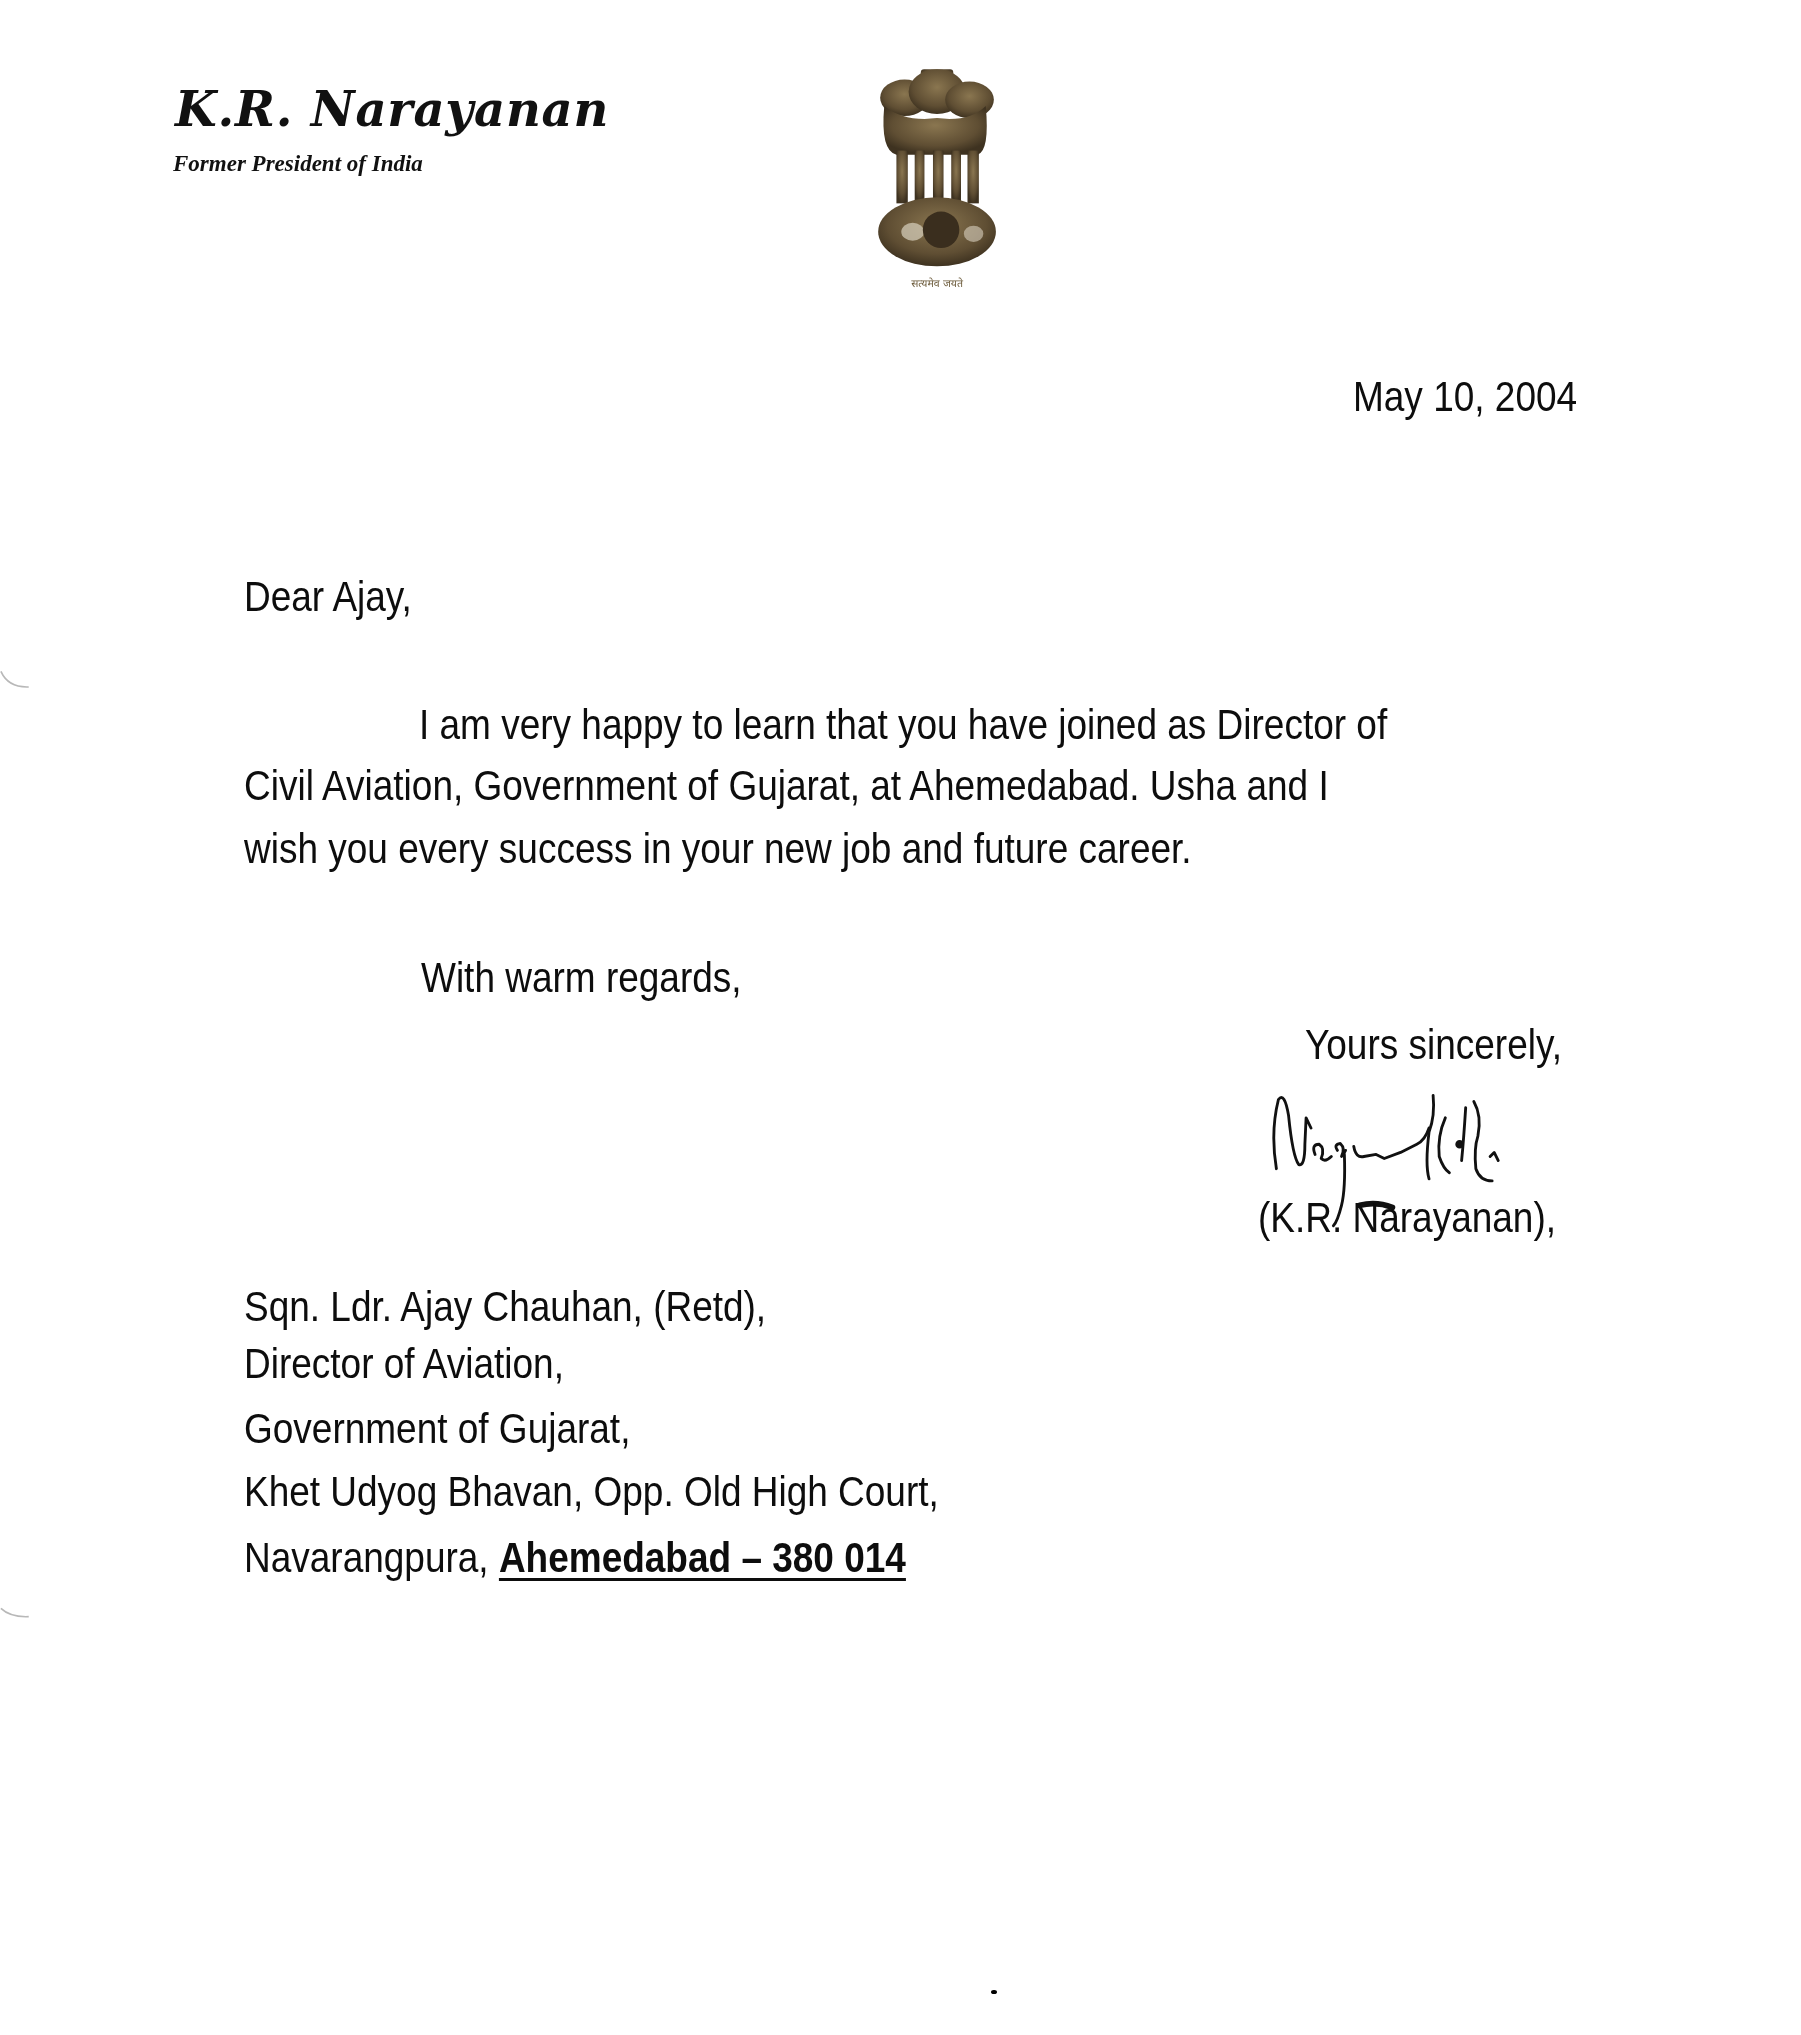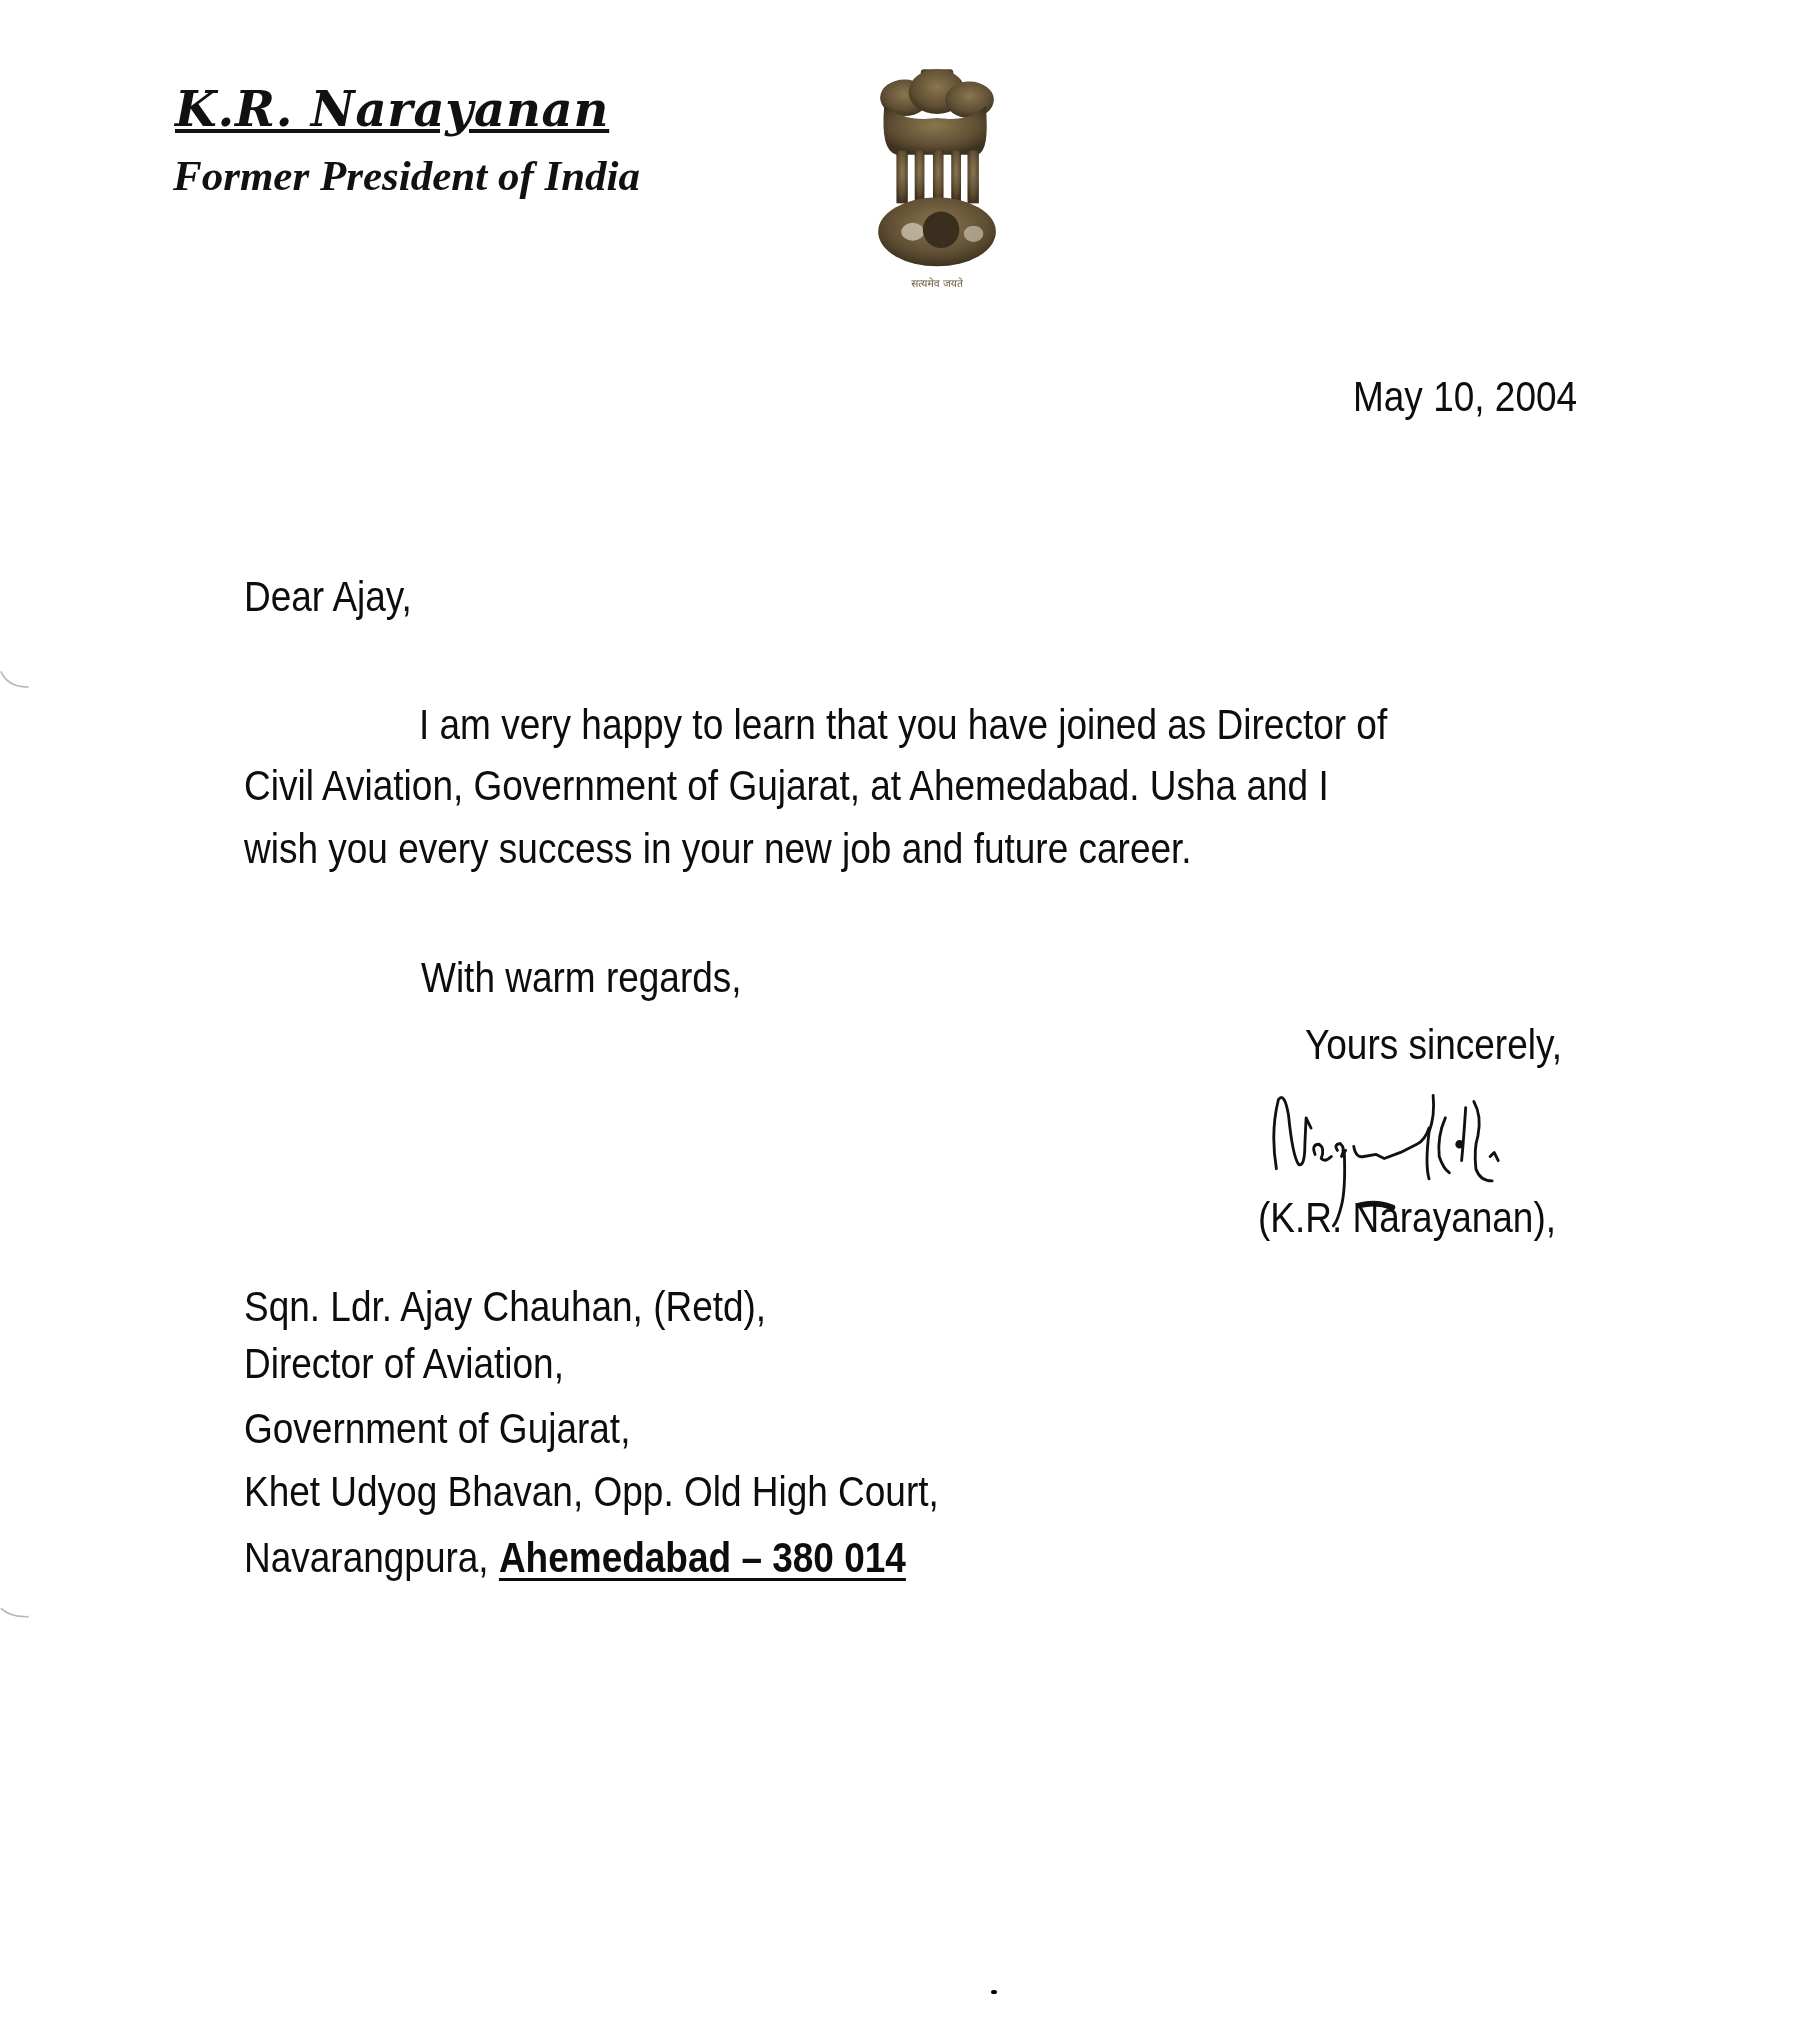--- a/index.html
+++ b/index.html
@@ -19,28 +19,27 @@
 
     
     .lh-name {
       left: 175px; top: 81px;
       font-family: "DejaVu Serif", serif;
       font-style: italic;
       font-weight: bold;
       font-size: 48px;
       letter-spacing: 0.8px;
       white-space: nowrap;
-      text-decoration: underline;
     }
     .lh-title {
       left: 173px; top: 151px;
       font-family: "Liberation Serif", serif;
       font-style: italic;
       font-weight: bold;
-      font-size: 43px;
+      font-size: 23px;
       white-space: nowrap;
     }
 
     
     .emblem {
       left: 868px; top: 53px;
       width: 134px; height: 252px;
     }
 
     

